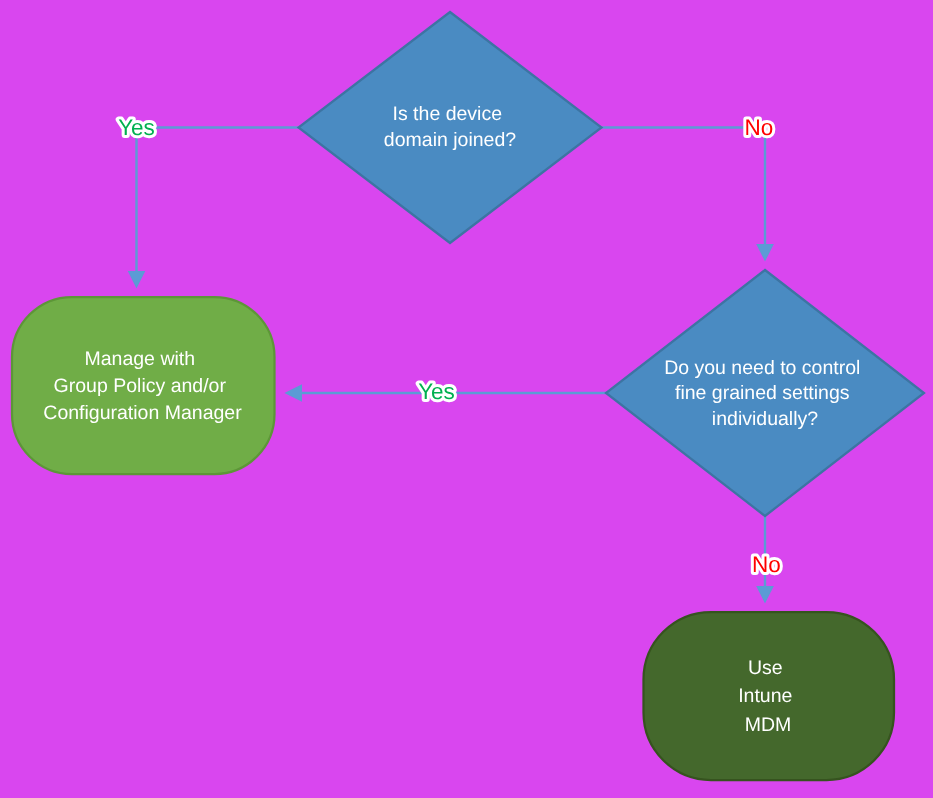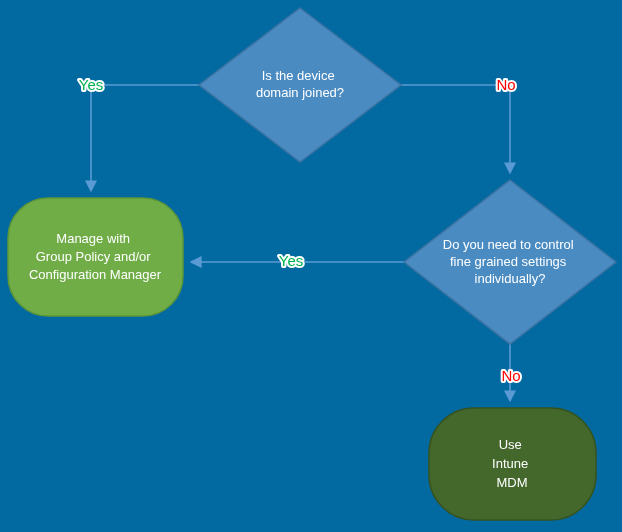--- a/index.html
+++ b/index.html
@@ -4,21 +4,21 @@
 <style>
   html, body {
     margin: 0;
     padding: 0;
     background: #ffffff;
   }
   .canvas-wrap {
     width: 622px;
     height: 532px;
     position: relative;
-    background: #0369a1;
+    background: #d946ef;
     overflow: hidden;
   }
   svg {
     display: block;
   }
   .node-text {
     font-family: "Liberation Sans", sans-serif;
     font-size: 13px;
     text-anchor: middle;
   }

